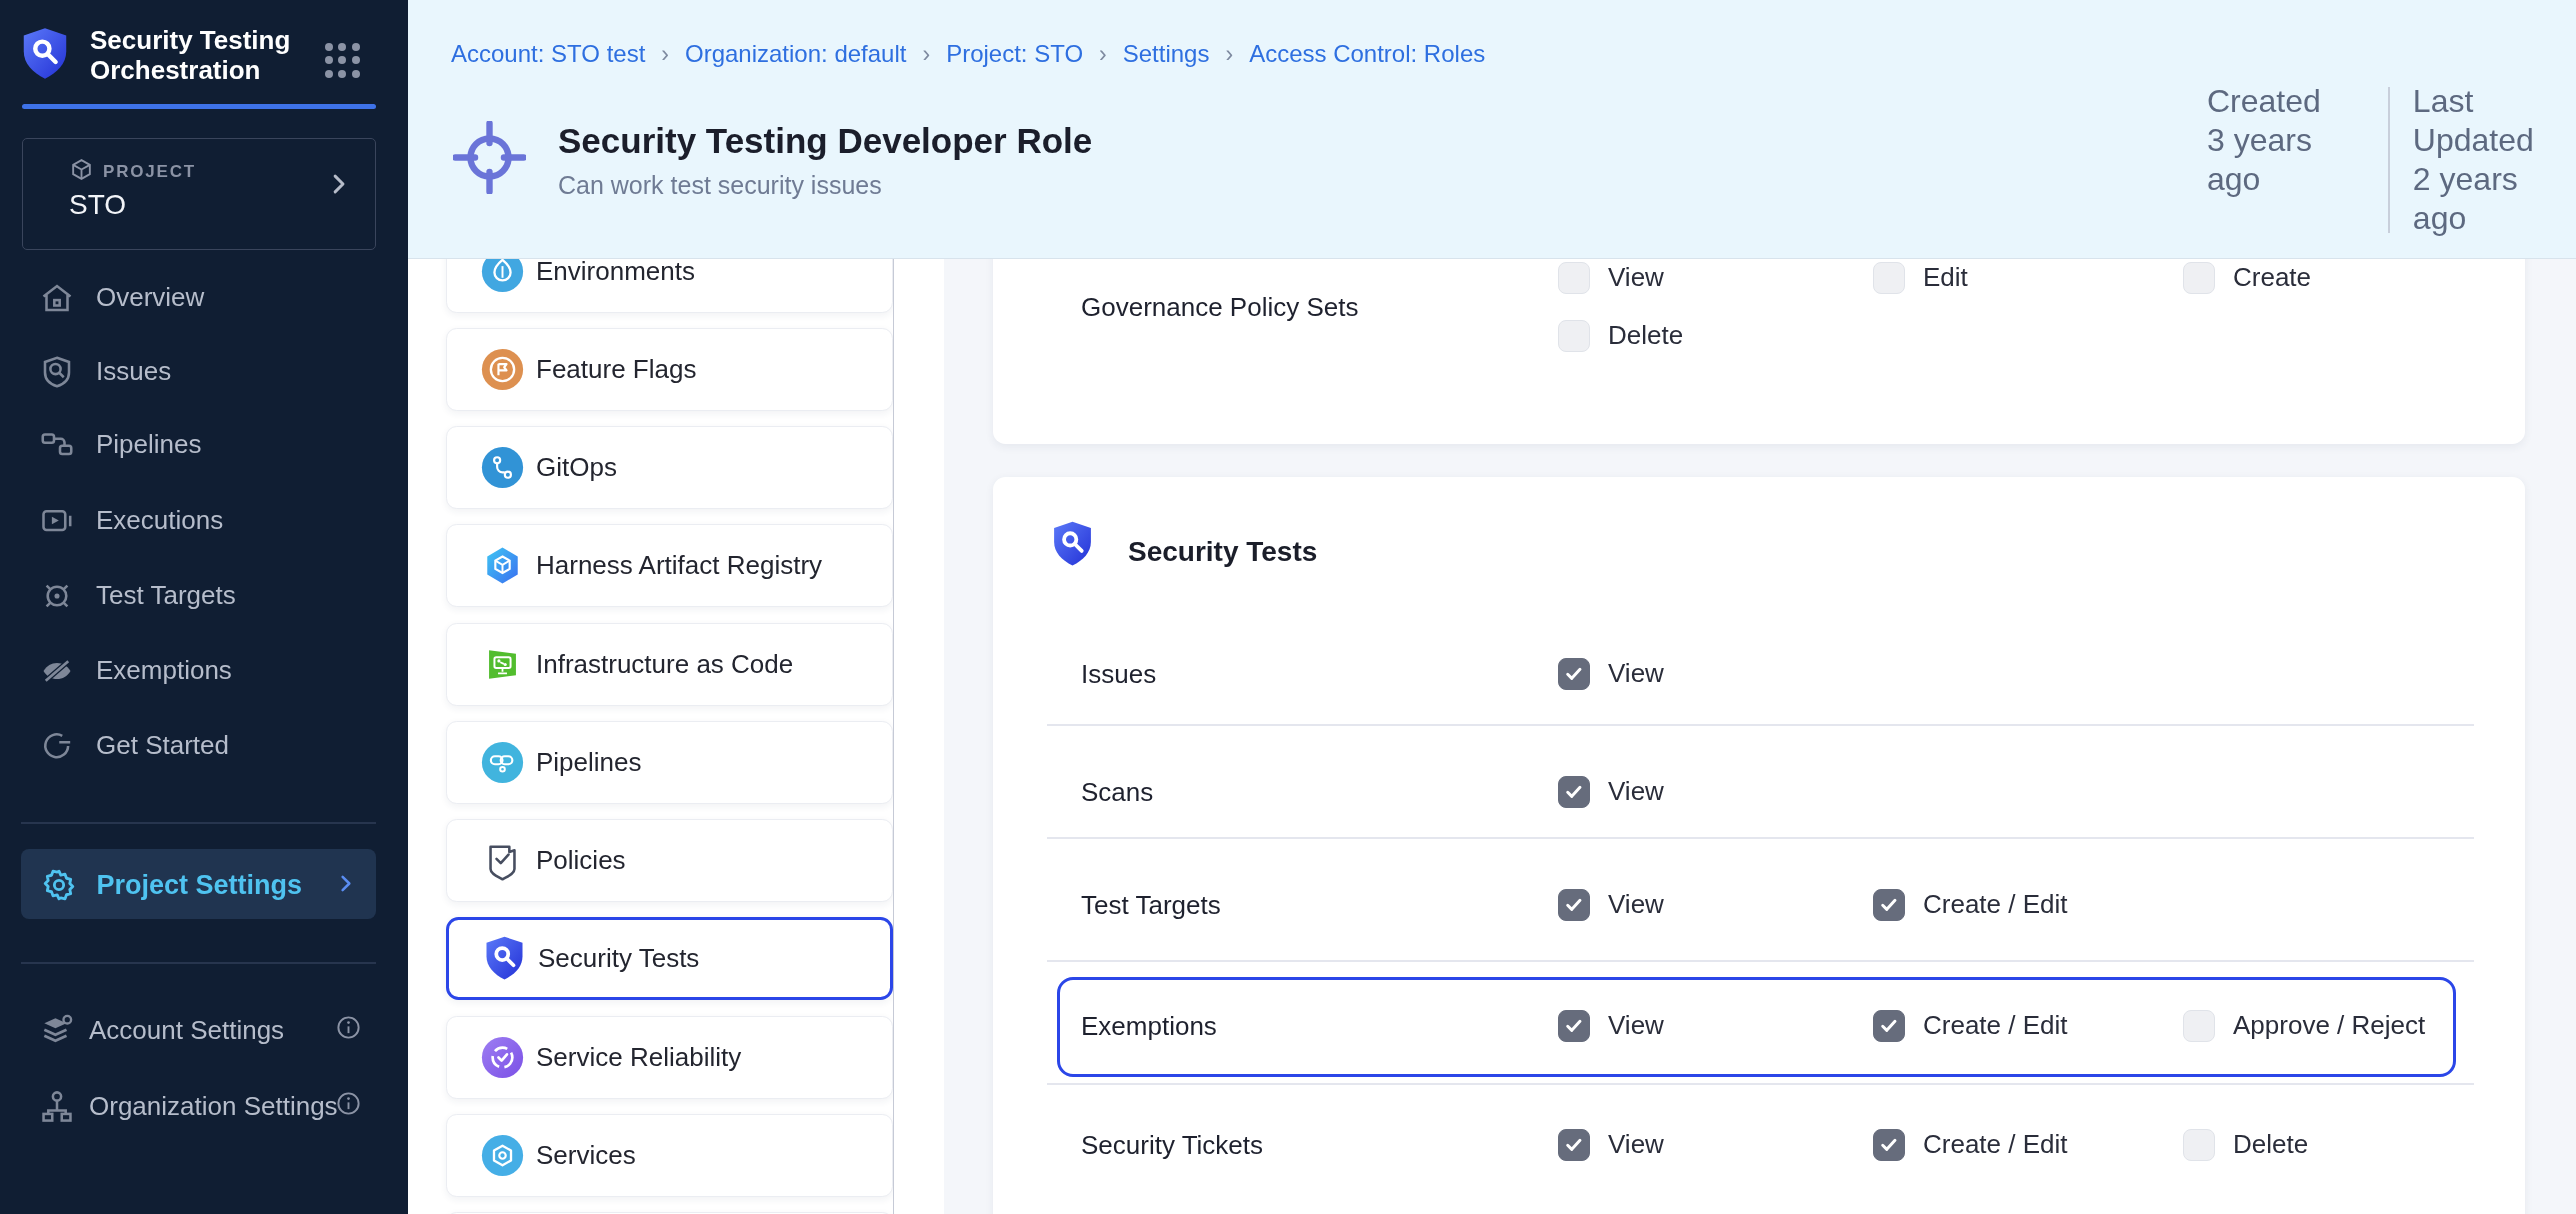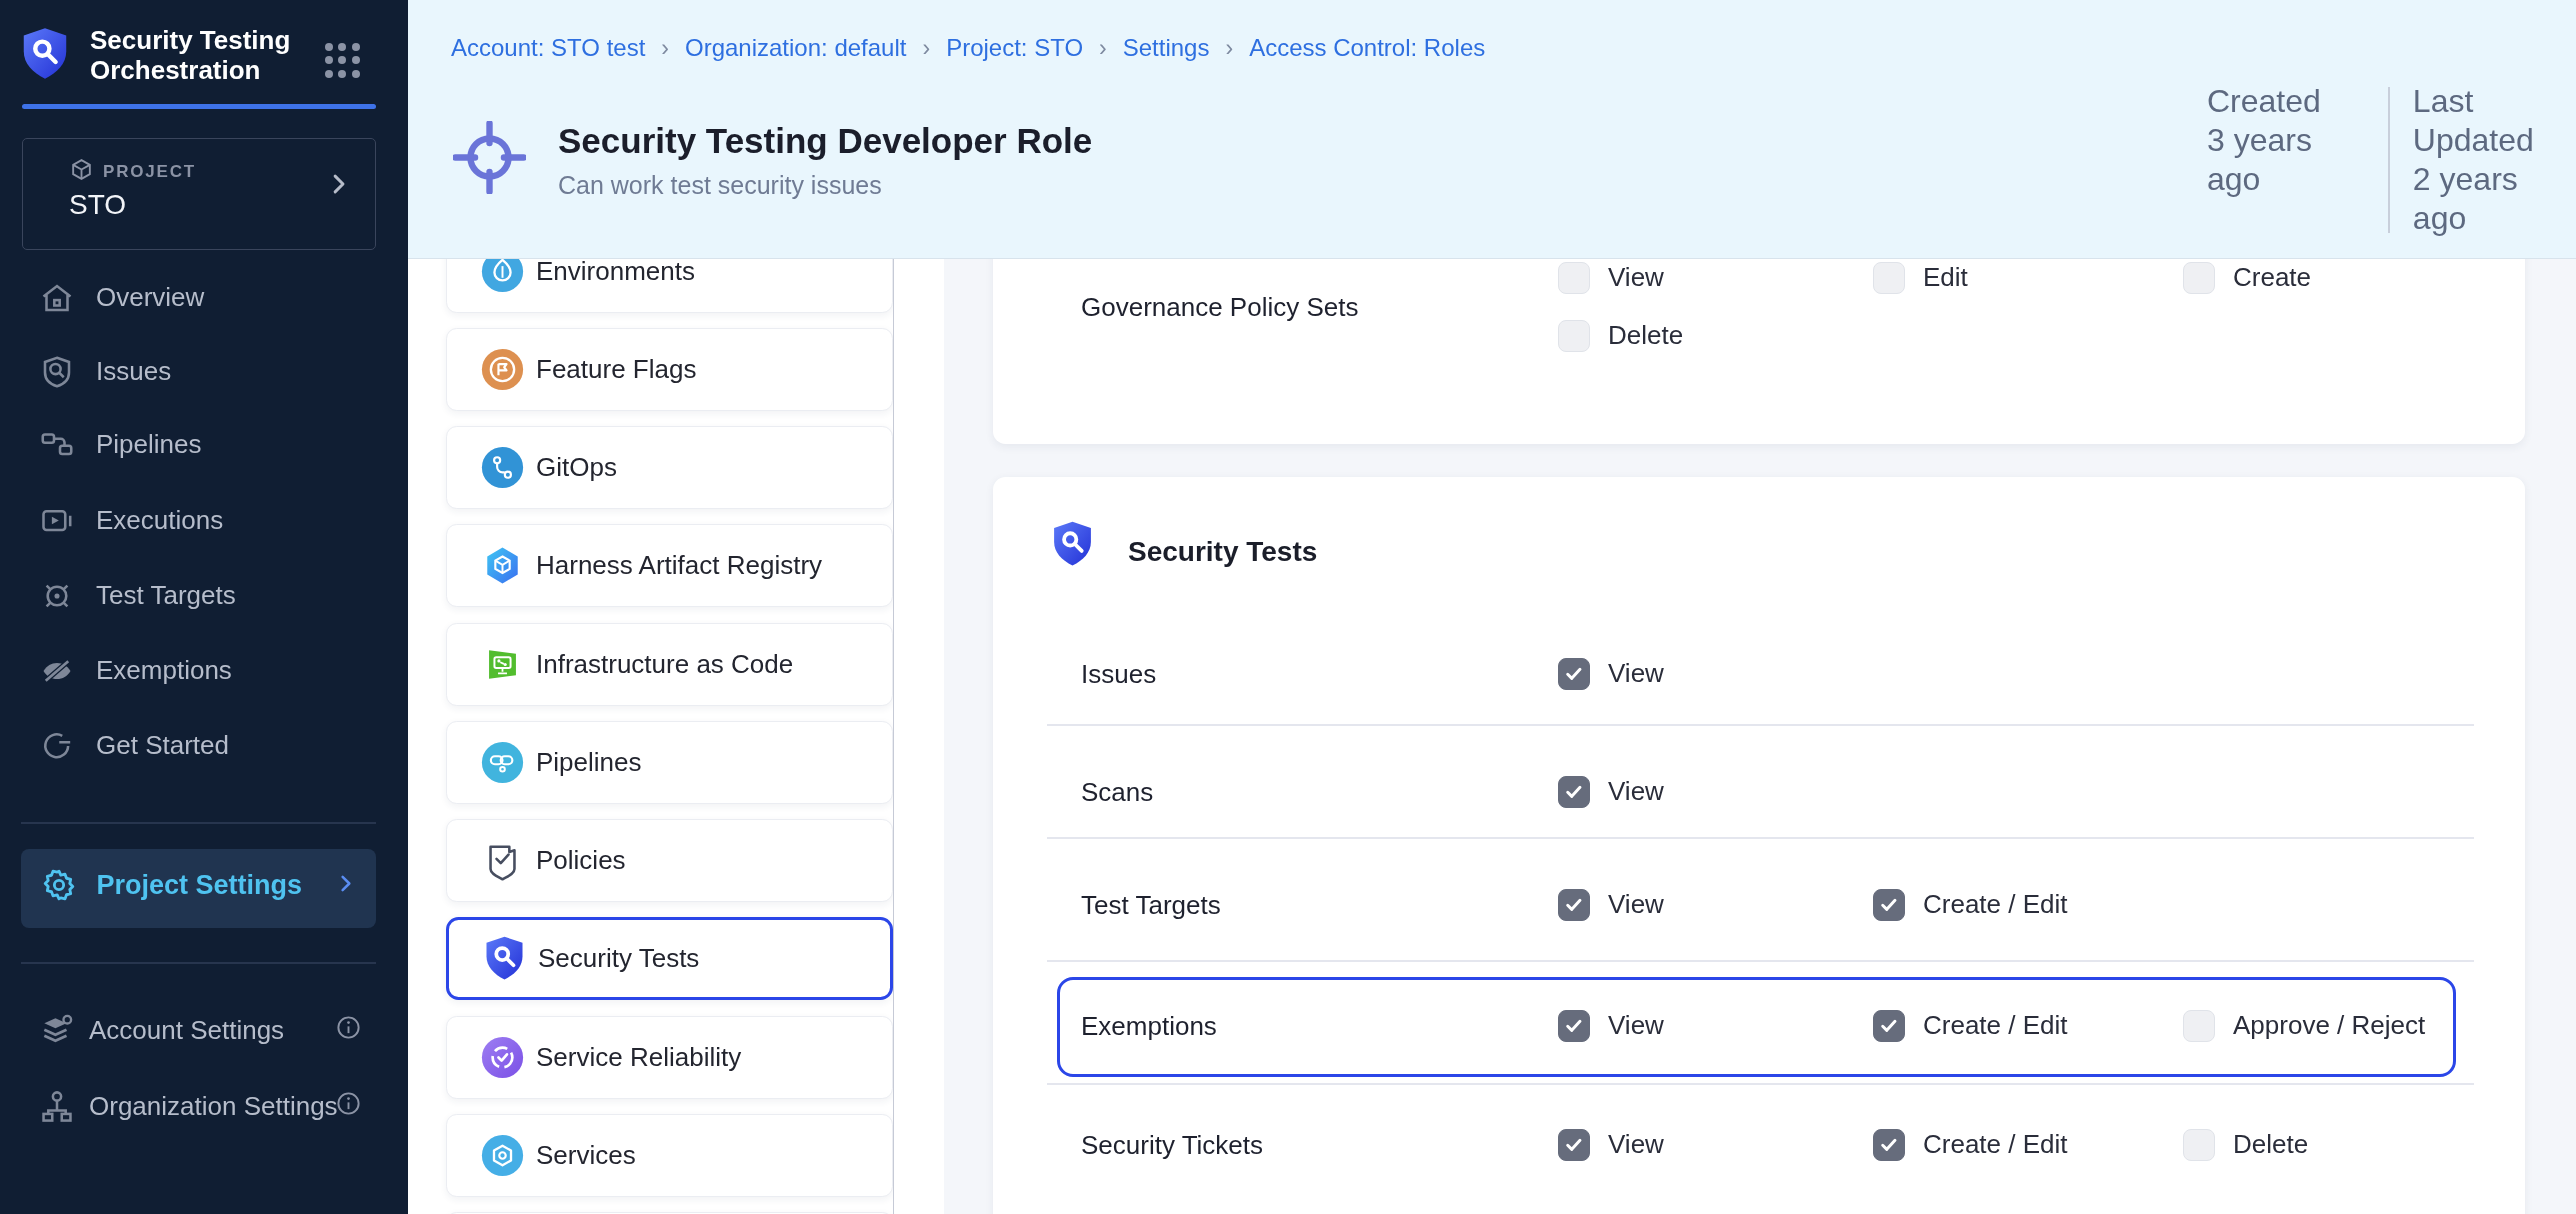--- a/index.html
+++ b/index.html
@@ -24,35 +24,35 @@
     color:#8b93a5; font-weight:bold; }
   .project-box .p-cube { position:absolute; left:46px; top:18px; }
   .project-box .p-name { position:absolute; left:46px; top:50px; font-size:28px; color:#f2f4f8; }
   .project-box .p-chev { position:absolute; right:23px; top:30px; }
 
   .nav-item { position:absolute; left:0; width:408px; height:57px; display:flex; align-items:center; cursor:pointer; }
   .nav-item .nico { position:absolute; left:39px; width:36px; height:36px; }
   .nav-item .nlabel { position:absolute; left:96px; font-size:26px; color:#b6bdcb; }
   .side-divider { position:absolute; left:21.4px; width:355px; height:1.8px; background:#27354e; }
 
-  .ps-item { position:absolute; left:21.4px; top:849px; width:355px; height:79px; background:#203450;
+  .ps-item { position:absolute; left:21.4px; top:849px; width:355px; height:70px; background:#203450;
     border-radius:8px; cursor:pointer; }
   .ps-item .nico { position:absolute; left:19.7px; top:18px; width:36px; height:36px; }
   .ps-item .nlabel { position:absolute; left:75px; top:20.5px; font-size:27px; font-weight:600; color:#4fc3f0; }
   .ps-item .chev { position:absolute; right:19.7px; top:21.4px; }
 
   .set-item { position:absolute; left:0; width:408px; height:57px; cursor:pointer; }
   .set-item .nico { position:absolute; left:38px; top:10.7px; width:38px; height:38px; }
   .set-item .nlabel { position:absolute; left:89px; top:15px; font-size:26px; color:#b6bdcb; }
   .set-item .info { position:absolute; right:46px; top:14.3px; width:27px; height:27px; }
 
   
   .header { position:absolute; left:408px; top:0; width:2168px; height:259px;
     background:#e9f6fd; border-bottom:1.8px solid #d8e3ec; z-index:20; }
-  .crumbs { position:absolute; left:43px; top:34px; display:flex; align-items:center; font-size:24px; }
+  .crumbs { position:absolute; left:43px; top:40px; display:flex; align-items:center; font-size:24px; }
   .crumbs a { color:#2e6fe0; text-decoration:none; cursor:pointer; }
   .crumbs .sep { color:#7e8aa0; margin:0 16px; font-size:23px; }
   .title-icon { position:absolute; left:45px; top:121px; width:73px; height:73px; }
   .page-title { position:absolute; left:150px; top:121px; font-size:35px; font-weight:600; color:#1b1e2b; }
   .page-sub { position:absolute; left:150px; top:171px; font-size:25px; color:#6f7b94; }
   .meta { position:absolute; left:1799px; top:82px; display:flex; font-size:32px; color:#5d6980; line-height:39px; }
   .meta .mcol { display:flex; flex-direction:column; }
   .meta .msep { width:1.8px; background:#c8cfdb; margin:5.4px 23px 5.4px 38px; }
 
   

